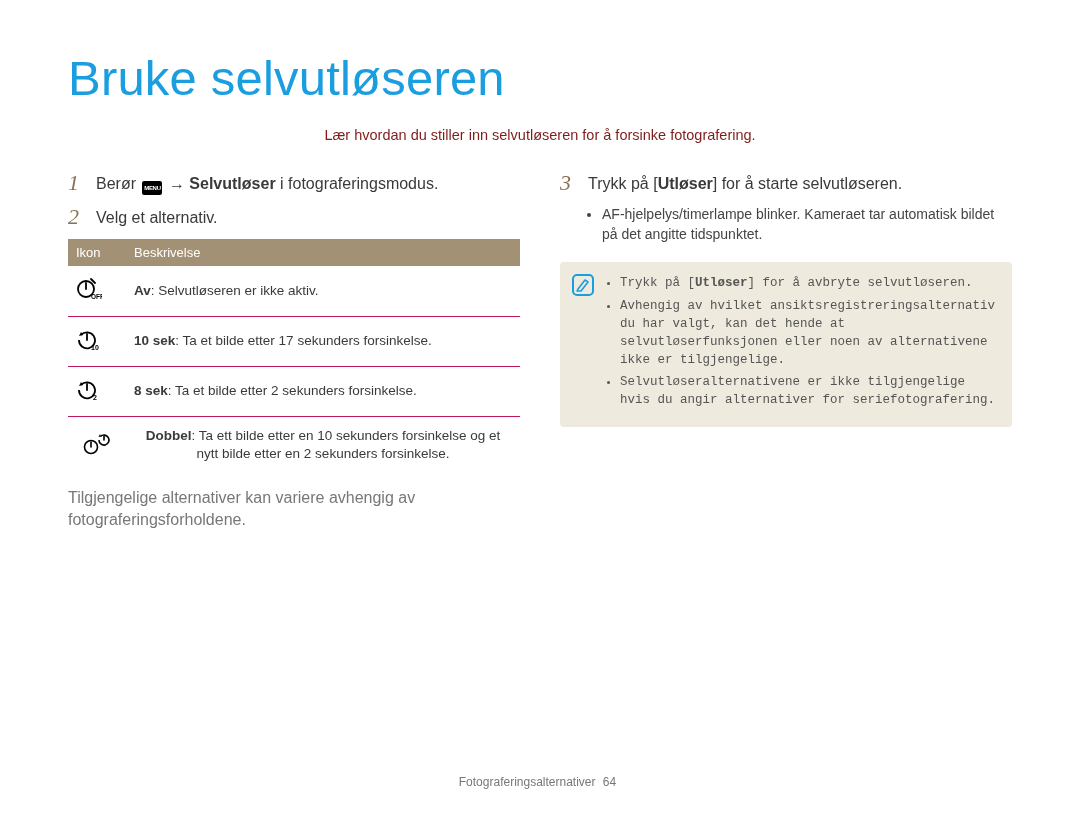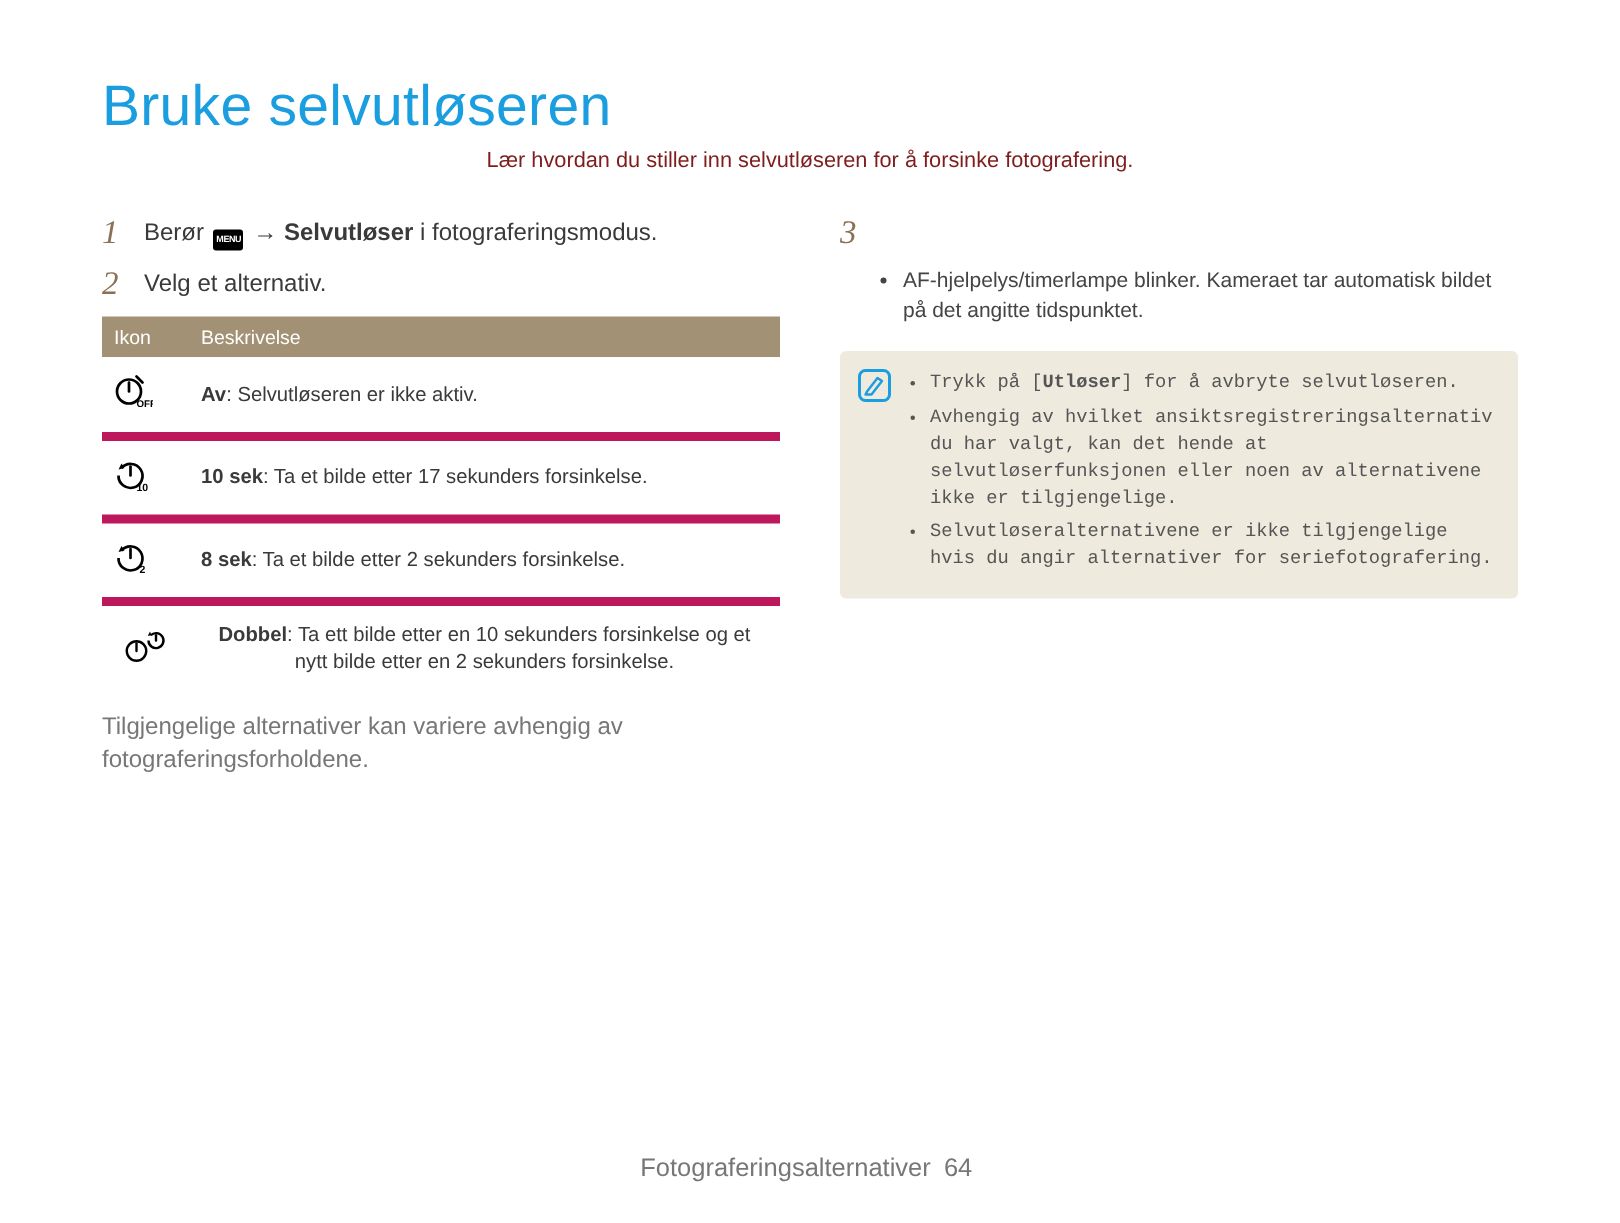--- a/index.html
+++ b/index.html
@@ -1,47 +1,47 @@
 <!DOCTYPE html>
 <html><head>
 <meta charset="utf-8">
 <style>
   * { box-sizing: border-box; margin: 0; padding: 0; }
   html, body { width: 1080px; height: 815px; background: #fff; font-family: Arial, Helvetica, sans-serif; color: #3a3a3a; }
   .page { padding: 50px 68px 0 68px; position: relative; height: 100%; }
-  h1.title { font-size: 38px; font-weight: 400; color: #1a9ee0; letter-spacing: 0.2px; margin-bottom: 6px; }
+  h1.title { font-size: 49px; font-weight: 400; color: #1a9ee0; letter-spacing: 0.2px; margin-bottom: 21px; }
   p.subtitle { font-size: 14.5px; color: #7f1d1d; margin-bottom: 28px; text-align: center; }
   .columns { display: flex; gap: 40px; }
   .col { flex: 1 1 0; }
 
   .step { display: flex; align-items: flex-start; margin-bottom: 10px; }
   .step-num { font-style: italic; font-family: Georgia, 'Times New Roman', serif; font-size: 22px; color: #8a7155; min-width: 28px; line-height: 1.1; }
   .step-text { font-size: 16px; color: #3a3a3a; line-height: 1.35; padding-top: 2px; }
   .menu-icon { display: inline-flex; align-items: center; justify-content: center; width: 20px; height: 14px; background: #000; color: #fff; font-size: 6px; font-weight: bold; border-radius: 2px; vertical-align: -1px; margin: 0 2px; letter-spacing: -0.3px; }
   .arrow { font-family: Arial; }
 
   table.opts { width: 100%; border-collapse: collapse; margin-top: 10px; }
   table.opts th { background: #a39175; color: #fff; font-weight: 400; font-size: 13px; text-align: left; padding: 6px 8px; }
   table.opts th.icon-h { width: 58px; }
-  table.opts td { border-bottom: 6px solid #be185d; padding: 10px 8px; font-size: 13.5px; vertical-align: middle; color: #3a3a3a; line-height: 1.35; }
+  table.opts td { border-bottom: 1px solid #be185d; padding: 10px 8px; font-size: 13.5px; vertical-align: middle; color: #3a3a3a; line-height: 1.35; }
   table.opts tr:last-child td { border-bottom: none; text-align: center; }
   .timer-icon { display: inline-block; }
   .timer-icon svg { display: block; }
   .footnote { font-size: 16px; color: #777; margin-top: 14px; line-height: 1.35; }
 
   .sub-bullets { list-style: disc; padding-left: 42px; font-size: 14px; color: #444; margin-top: 4px; }
   .sub-bullets li { margin-bottom: 2px; line-height: 1.4; }
 
   .note-box { display: flex; background: #efeade; border-radius: 4px; padding: 12px 14px 14px 12px; margin-top: 18px; gap: 10px; }
   .note-icon { flex-shrink: 0; width: 22px; height: 22px; border: 2px solid #1a9ee0; border-radius: 5px; display: flex; align-items: center; justify-content: center; }
   .note-icon svg { display: block; }
   .note-list { list-style: disc; padding-left: 16px; font-size: 12.5px; color: #555; line-height: 1.45; font-family: Liberation Mono, monospace; }
   .note-list li { margin-bottom: 4px; }
 
-  .footer { position: absolute; bottom: 26px; left: 0; right: 5px; text-align: center; font-size: 17px; color: #777; }
+  .footer { position: absolute; bottom: 26px; left: 0; right: 5px; text-align: center; font-size: 12px; color: #777; }
   .footer .pnum { margin-left: 4px; }
 </style>
 </head>
 <body>
 
 <div class="page">
   <h1 class="title">Bruke selvutløseren</h1>
   <p class="subtitle">Lær hvordan du stiller inn selvutløseren for å forsinke fotografering.</p>
 
   <div class="columns">
@@ -131,20 +131,23 @@
           </tr>
         </tbody>
       </table>
 
       <p class="footnote">Tilgjengelige alternativer kan variere avhengig av fotograferingsforholdene.</p>
     </div>
 
     <div class="col">
       <div class="step">
         <div class="step-num">3</div>
+        <div class="step-text">
+          <span>Trykk på [</span><b>Utløser</b><span>] for å starte selvutløseren.</span>
+        </div>
       </div>
       <ul class="sub-bullets">
         <li>AF-hjelpelys/timerlampe blinker. Kameraet tar automatisk bildet på det angitte tidspunktet.</li>
       </ul>
 
       <div class="note-box">
         <div class="note-icon">
           <svg width="14" height="14" viewBox="0 0 14 14">
               <path d="M2 11 L9 2 L12 4 L5 13 L1 13 Z" fill="none" stroke="#1a9ee0" stroke-width="1.6" stroke-linejoin="round"></path>
             </svg>

